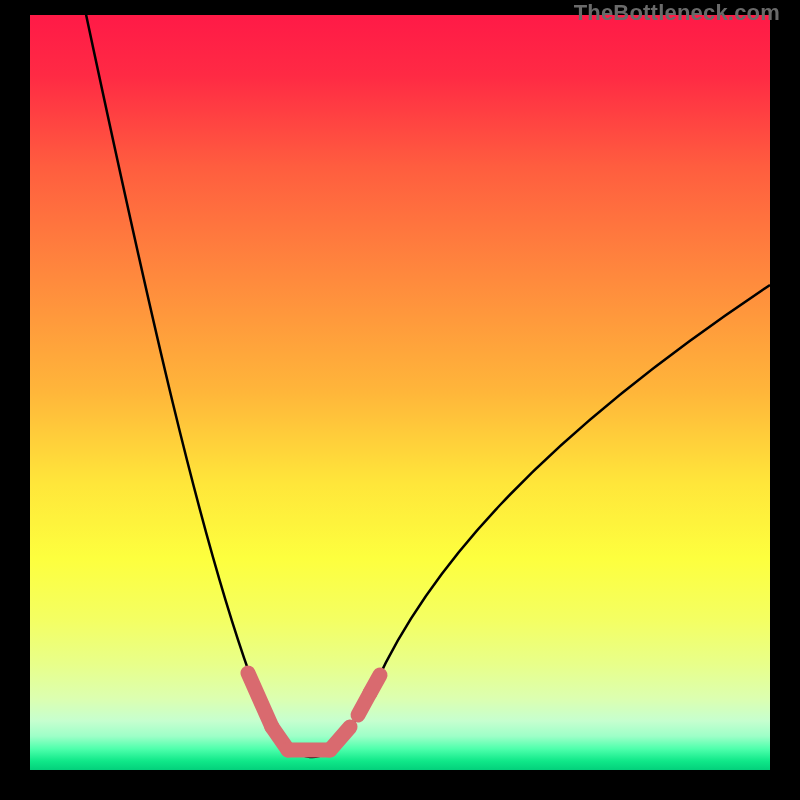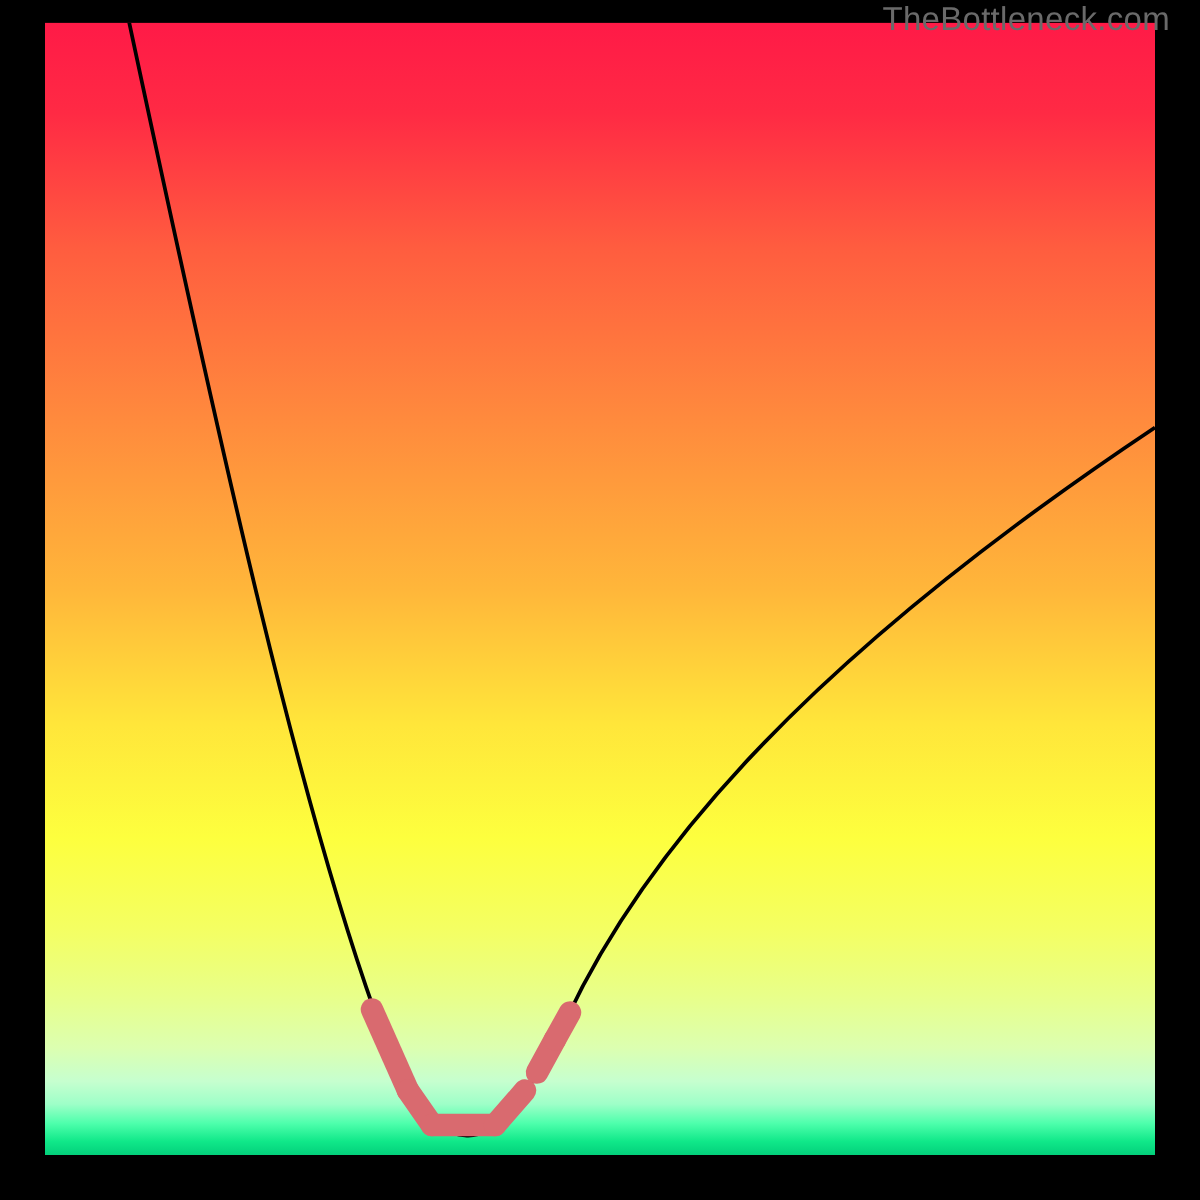--- a/index.html
+++ b/index.html
@@ -32,21 +32,21 @@
     top: 0;
     width: 100%;
     height: 100%;
   }
   .watermark {
     position: absolute;
     top: 0px;
     right: 20px;
     color: #6a6a6a;
     font-size: 22px;
-    font-weight: 400;
+    font-weight: 700;
     letter-spacing: 0.2px;
   }
 </style>
 </head>
 <body>
 
 <div class="frame">
   <svg class="gradient" viewBox="0 0 740 755" preserveAspectRatio="none">
     <defs>
       <linearGradient id="bg" x1="0" y1="0" x2="0" y2="1">

